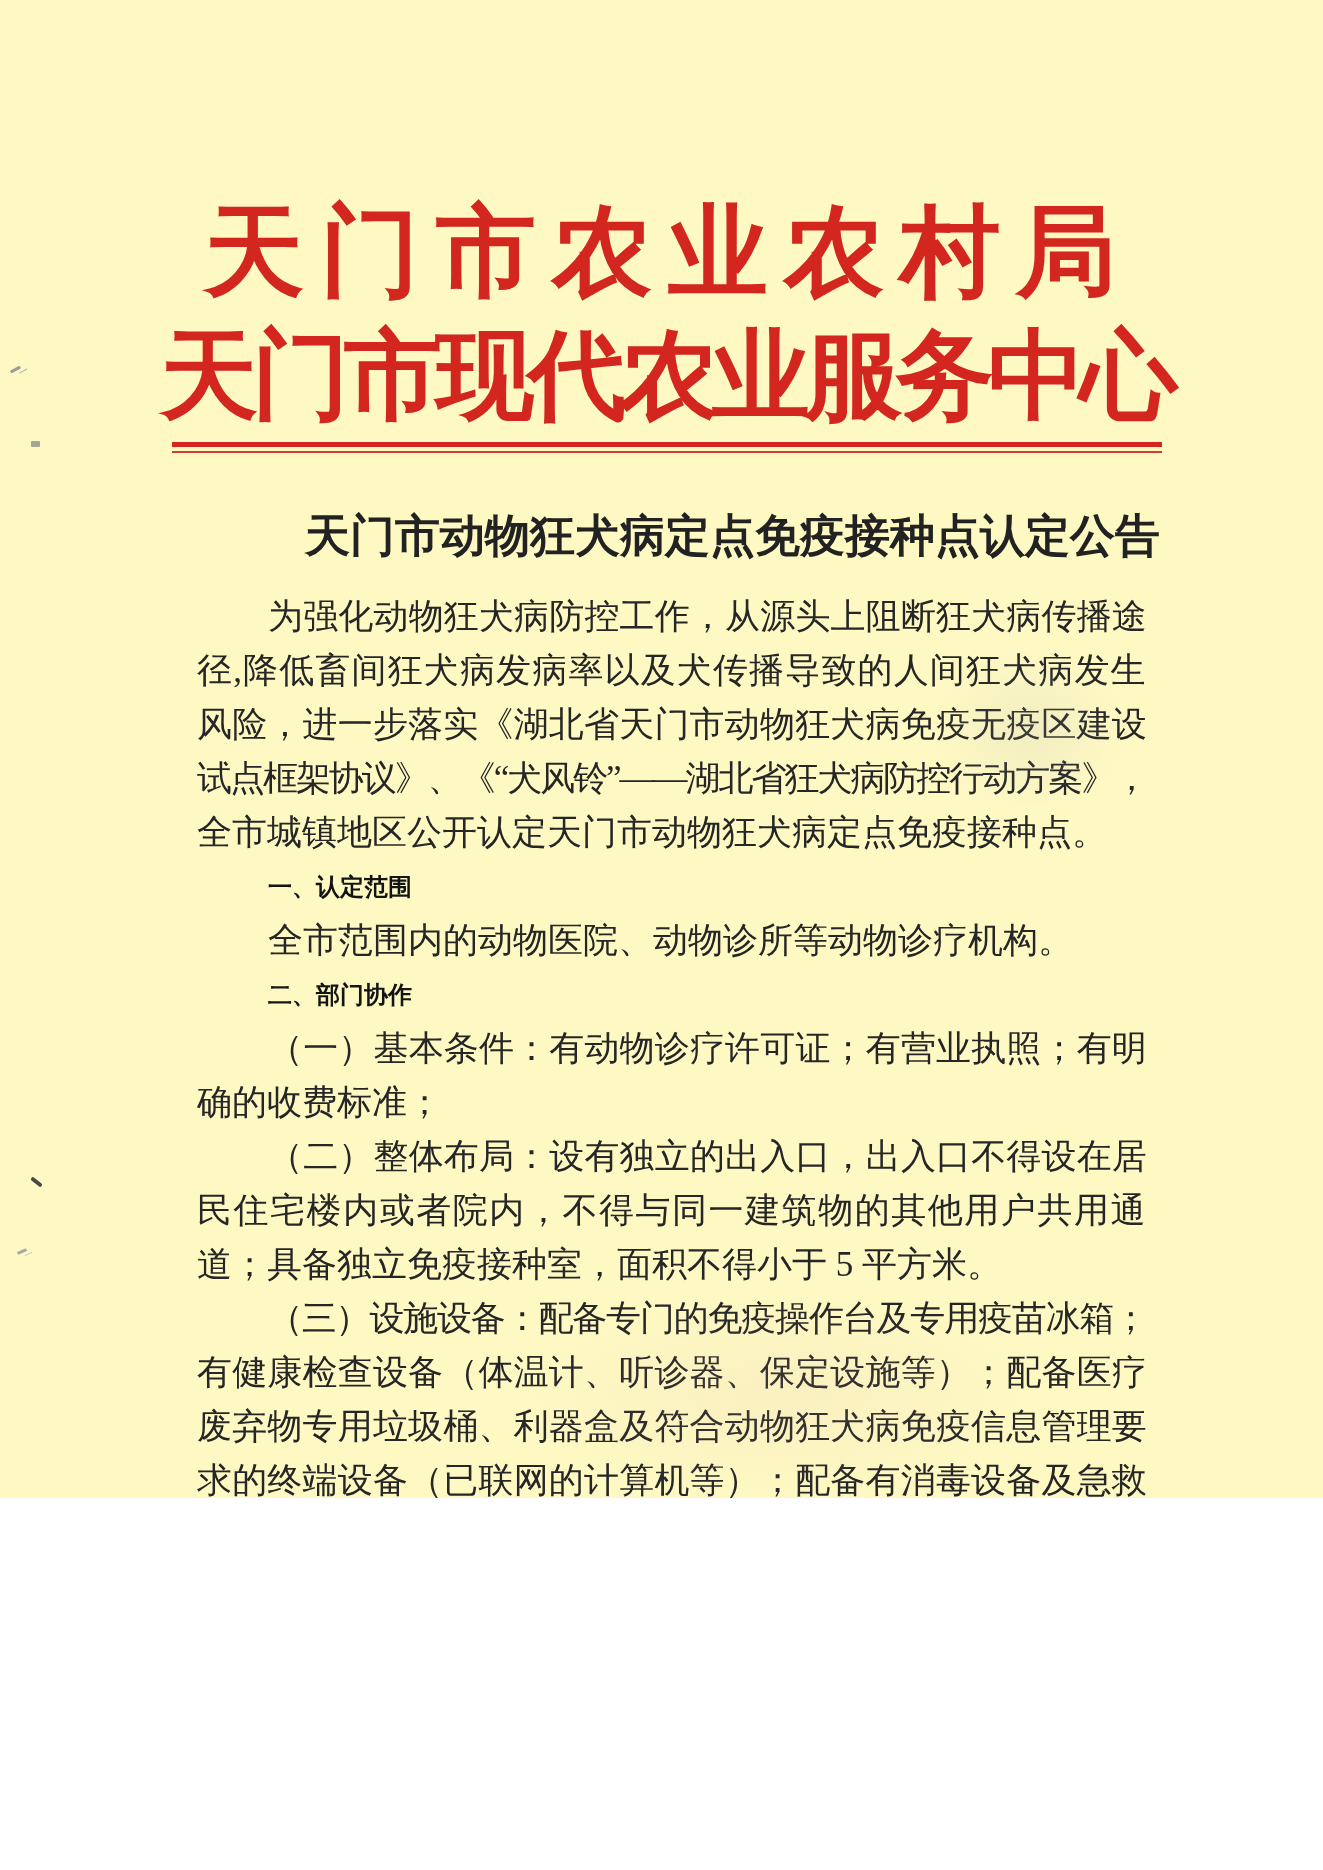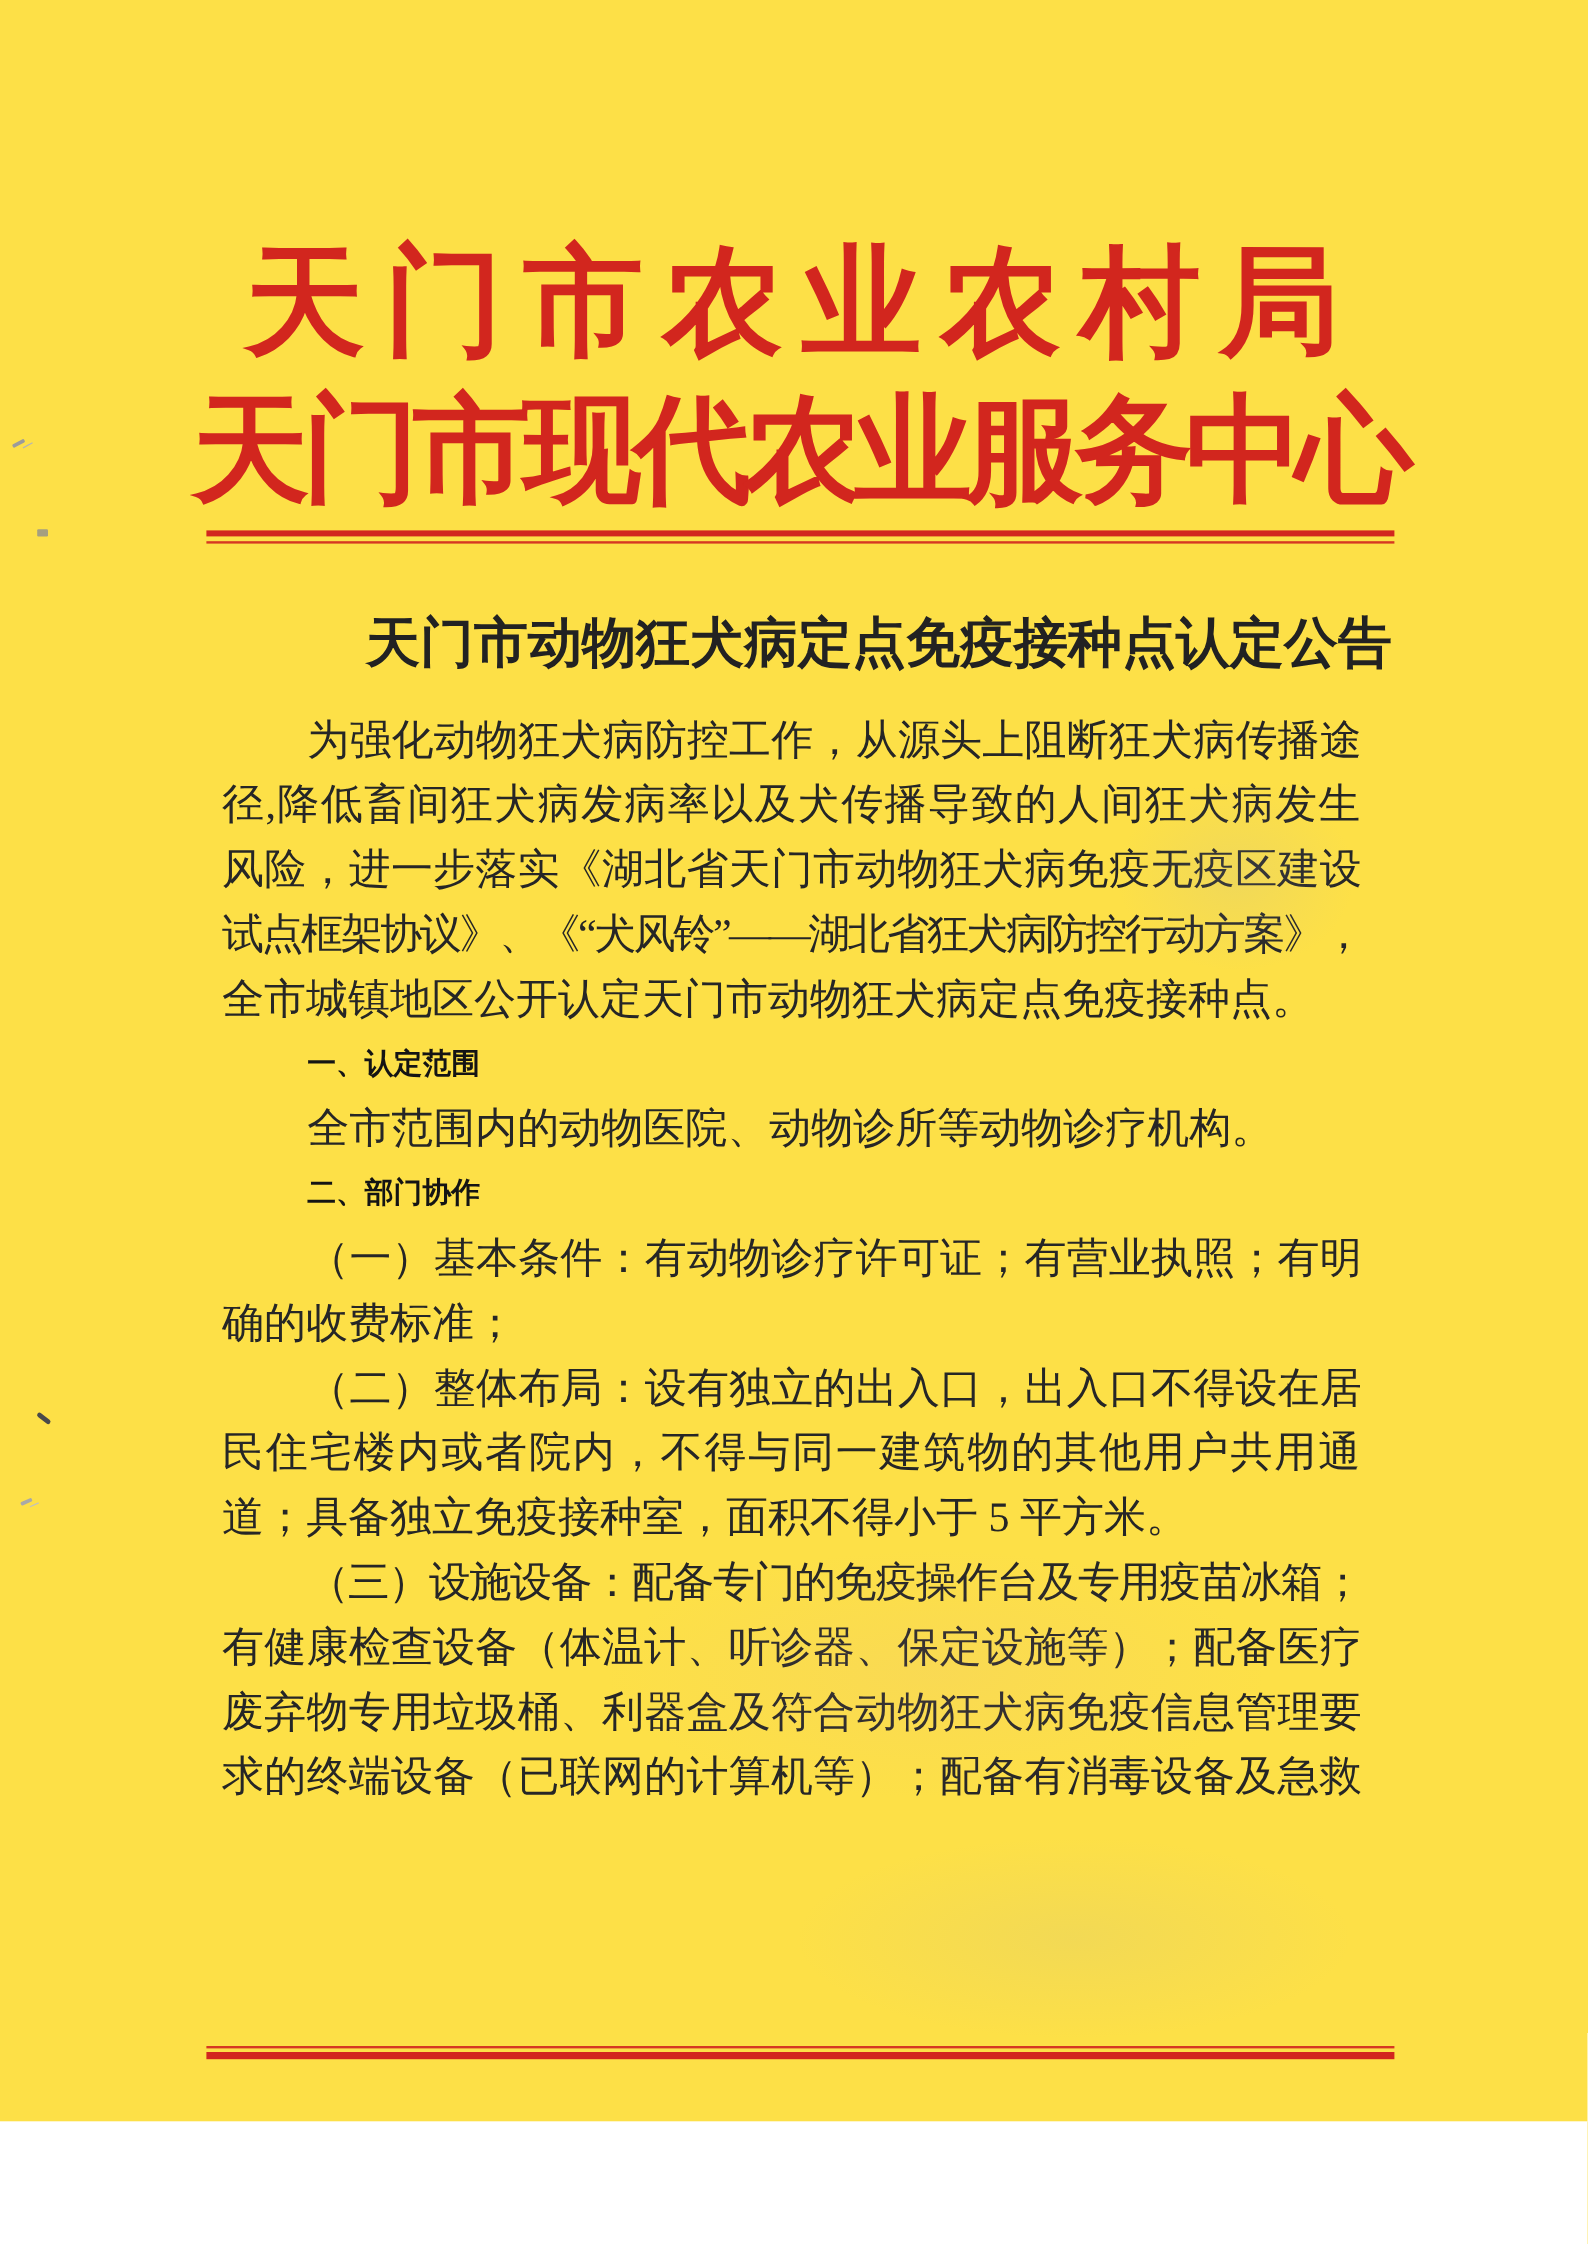--- a/index.html
+++ b/index.html
@@ -1,21 +1,21 @@
 <!DOCTYPE html>
 <html style="--red: #d2261e;"><head>
 <meta charset="utf-8">
 <style>
   :root { --red: #d2261e; }
   html, body { margin: 0; padding: 0; background: #ffffff; }
   .page {
     position: relative;
     width: 1323px;
-    height: 1768px;
-    background: #fde047;
+    height: 1498px;
+    background: #fef9c3;
     overflow: hidden;
     font-family: "Liberation Serif", serif;
   }
 
   
   .letterhead { position: absolute; left: 160px; width: 1000px; text-align: center;
                 color: var(--red); font-weight: bold; white-space: nowrap; }
   .lh1 { top: 198px; font-size: 100px; line-height: 1.1; letter-spacing: 16px; text-indent: 16px; }
   .lh2 { top: 323px; font-size: 98px;  line-height: 1.1; letter-spacing: -6px; }
 
@@ -27,21 +27,21 @@
   .sep-bottom { top: 1705px; }
   .sep-bottom .rule-thin  { height: 2px; background: var(--red); opacity: .9; }
   .sep-bottom .rule-thick { height: 6px; background: var(--red); margin-top: 3px; }
 
   
   .doc-title { position: absolute; top: 506px; left: 160px; width: 1000px;
                text-align: center; font-size: 45px; font-weight: bold;
                color: #222; letter-spacing: 0; white-space: nowrap; }
 
   
-  .body-block { position: absolute; top: 590px; left: 185px; width: 950px; color: #262626; }
+  .body-block { position: absolute; top: 590px; left: 197px; width: 950px; color: #262626; }
   .line { height: 54px; line-height: 54px; font-size: 35px; white-space: nowrap; }
   .line.indent { padding-left: 71px; }
   .line.heading { font-family: "Liberation Sans", sans-serif; font-weight: bold;
                   color: #141414; font-size: 24px; }
   .line span { display: inline-block; }
 
   
   .smudge { position: absolute; pointer-events: none; }
   .smudge-1 { left: 930px; top: 650px; width: 200px; height: 160px;
               background: radial-gradient(ellipse at center, rgba(175,175,182,.16), transparent 70%); }

